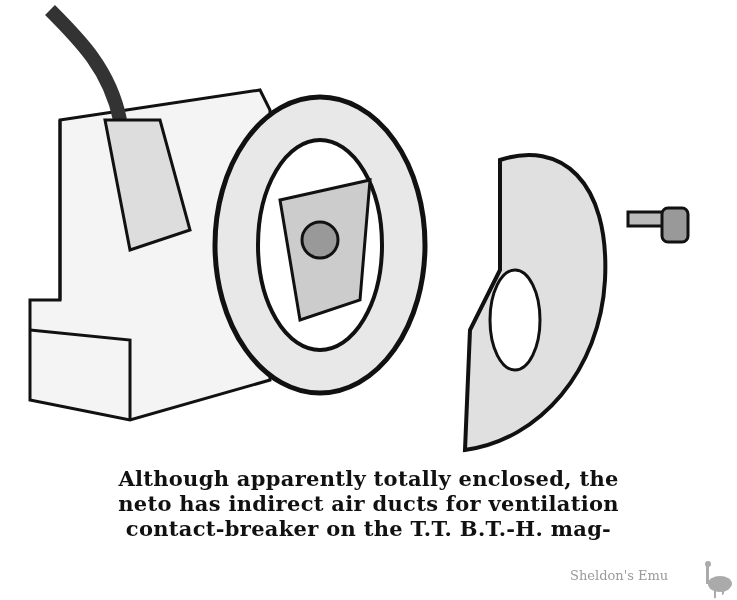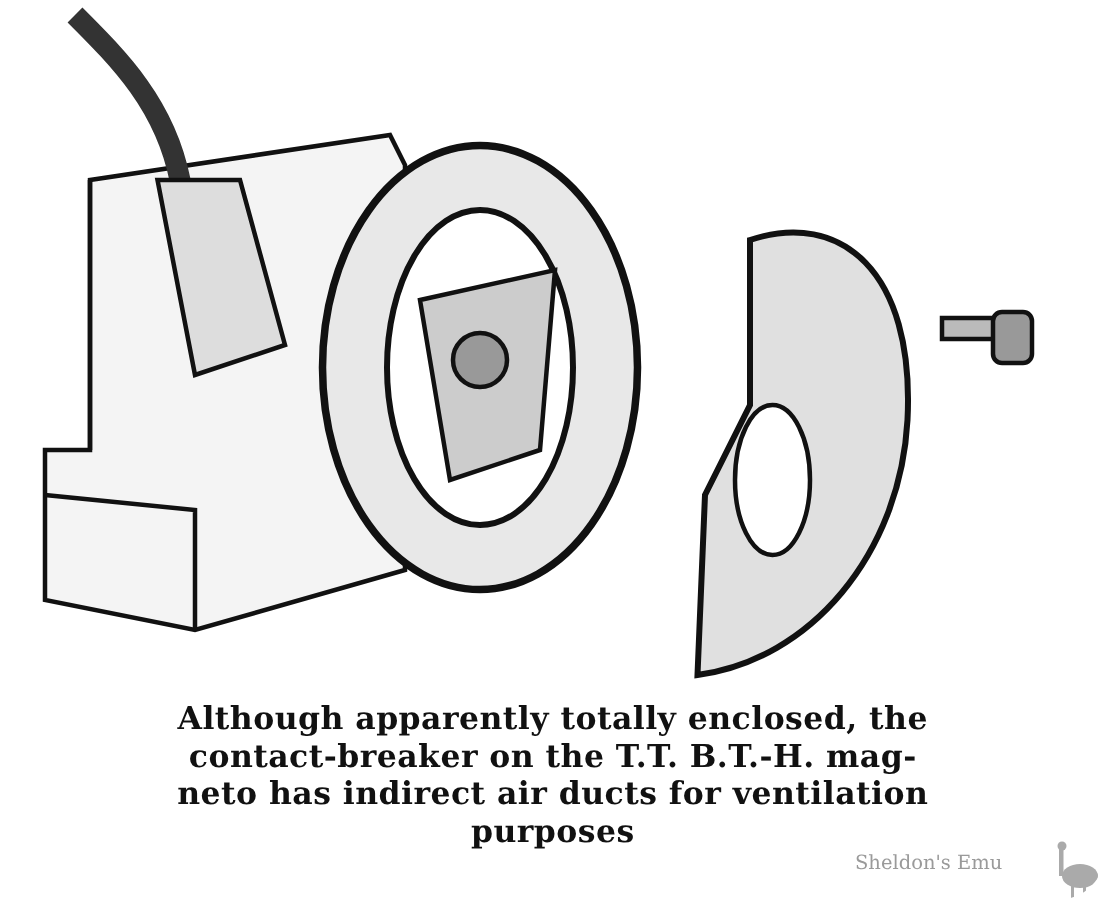--- a/index.html
+++ b/index.html
@@ -33,23 +33,22 @@
       <path d="M500 160 C560 140,610 180,605 280 C600 370,540 440,465 450 L470 330 L500 270 Z" fill="#e0e0e0" stroke-width="4"></path>
       <ellipse cx="515" cy="320" rx="25" ry="50" fill="#fff"></ellipse>
 
       <rect x="628" y="212" width="40" height="14" fill="#bbb"></rect>
       <rect x="662" y="208" width="26" height="34" rx="6" fill="#999"></rect>
     </g>
   </svg>
 
   <div class="caption">
     <div>Although apparently totally enclosed, the</div>
+    <div>neto has indirect air ducts for ventilation</div>
     <div>contact-breaker on the T.T. B.T.-H. mag-</div>
-    <div>neto has indirect air ducts for ventilation</div>
-    <div>purposes</div>
   </div>
 
   <div class="wm">Sheldon's Emu</div>
   <svg class="emu" viewBox="0 0 34 40">
     <g fill="#aaa">
       <ellipse cx="20" cy="24" rx="12" ry="8"></ellipse>
       <rect x="6" y="4" width="3" height="20"></rect>
       <circle cx="8" cy="4" r="3"></circle>
       <rect x="14" y="30" width="2" height="10"></rect>
       <rect x="22" y="30" width="2" height="10"></rect>

